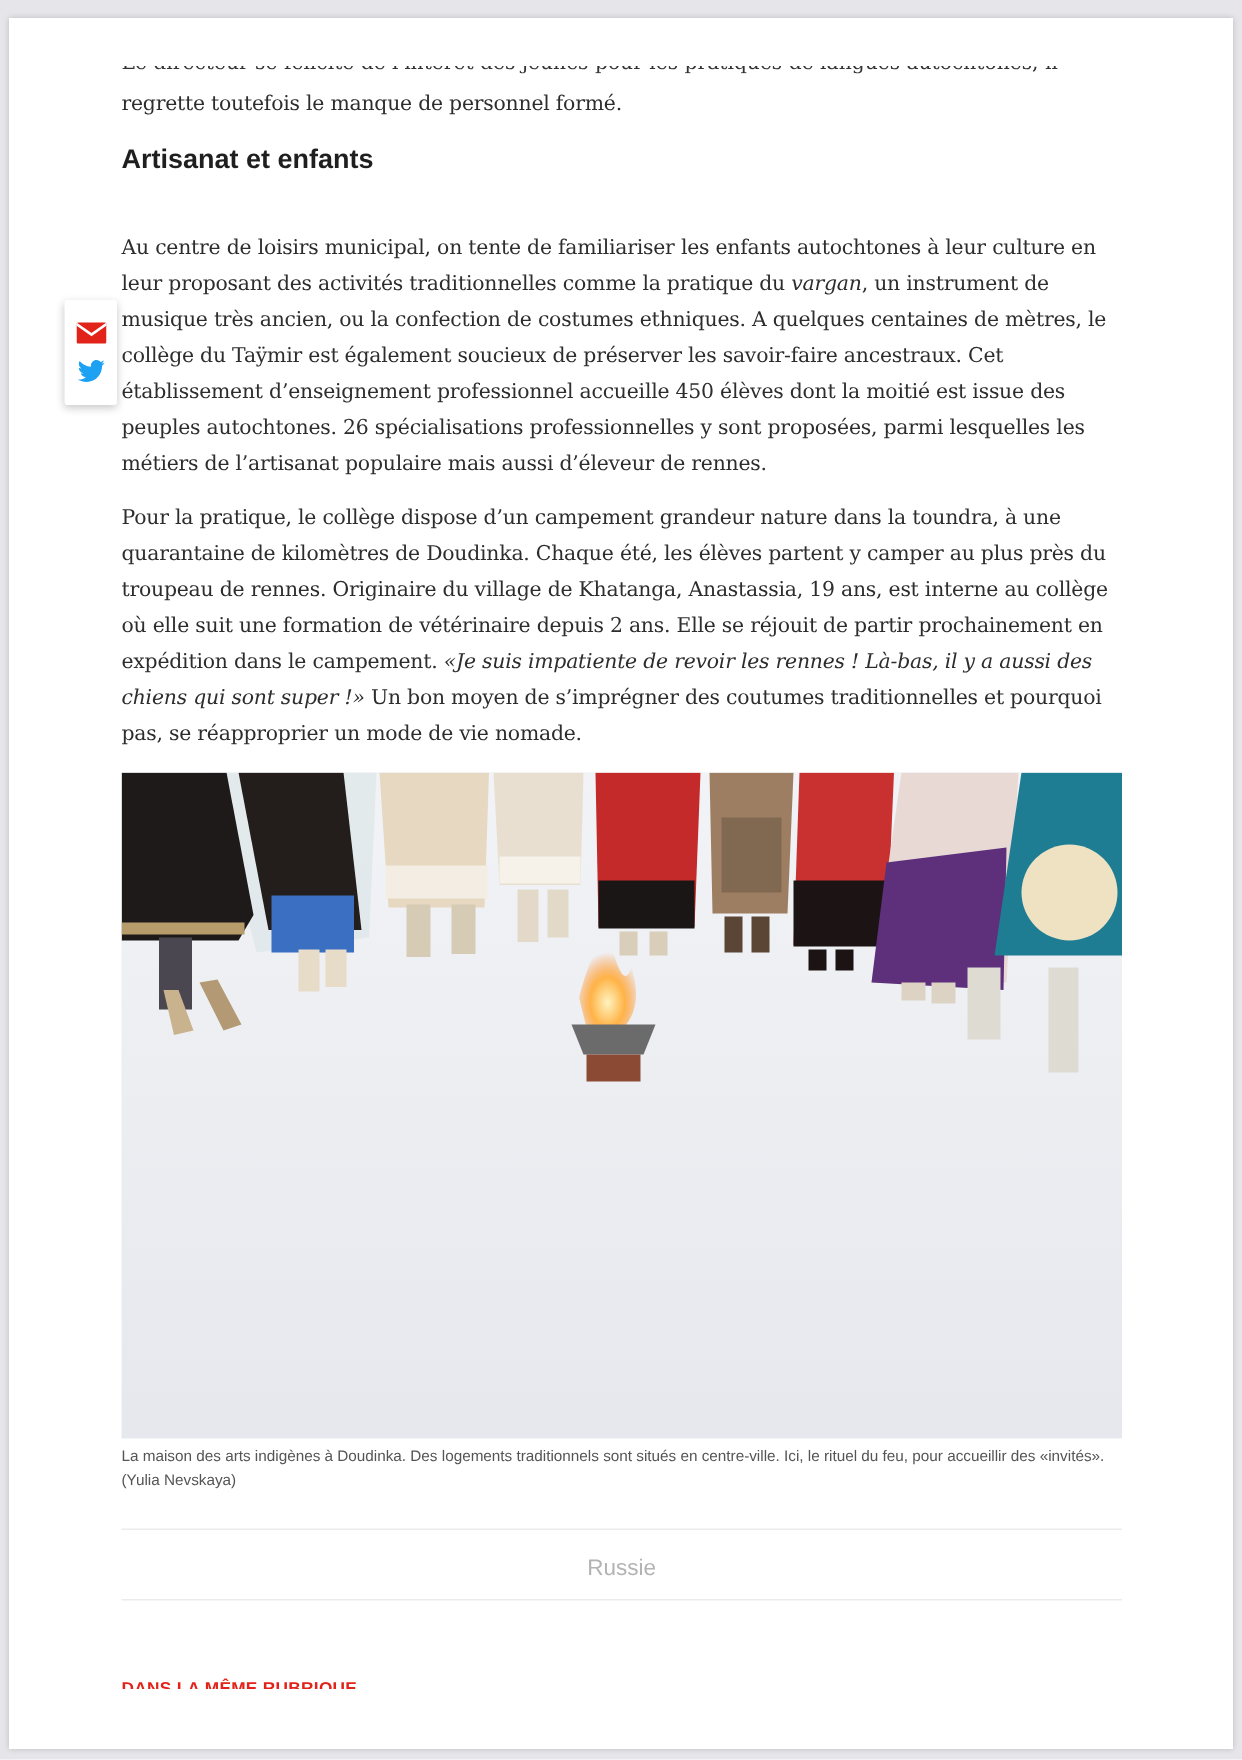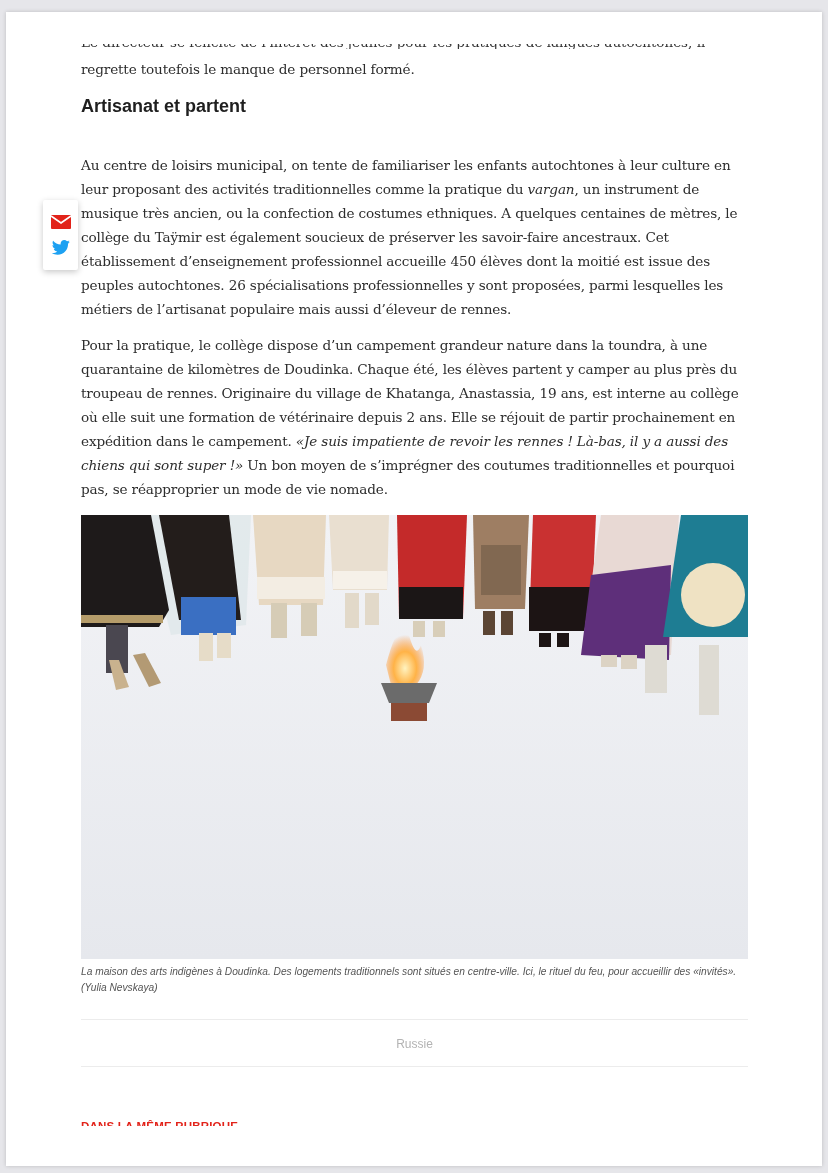--- a/index.html
+++ b/index.html
@@ -38,26 +38,26 @@
       border-radius: 2px;
       display: flex; flex-direction: column; align-items: center; justify-content: center; gap: 10px;
     }
     .share .ic { width: 20px; height: 16px; display: block; cursor: pointer; }
     .photo {
       position: absolute; left: 75px; top: 503px; width: 667px; height: 444px;
       overflow: hidden; background: #eef0f4;
     }
     .caption {
       position: absolute; left: 75px; top: 952px; width: 667px; margin: 0;
-      font-family: "Liberation Sans", sans-serif; font-size: 10.2px; line-height: 16px; color: #555; font-style: italic;
+      font-family: "Liberation Sans", sans-serif; font-size: 10.2px; line-height: 16px; color: #555;
     }
     .rule { position: absolute; left: 75px; width: 667px; height: 1px; background: #ececec; }
     .tag {
       position: absolute; left: 75px; top: 1025px; width: 667px; text-align: center;
-      font-family: "Liberation Sans", sans-serif; font-size: 12px; color: #b3b3b3;
+      font-family: "Liberation Sans", sans-serif; font-size: 15px; color: #b3b3b3;
       text-decoration: none; display: block;
     }
     .rubrique-wrap {
       position: absolute; left: 75px; top: 1106px; height: 8px; overflow: hidden; width: 300px;
     }
     .rubrique {
       display: block; font-family: "Liberation Sans", sans-serif; font-weight: bold;
       font-size: 11.5px; color: #e2231a; letter-spacing: 0.2px; line-height: 14px; margin-top: 1px;
     }
   </style>
@@ -65,21 +65,21 @@
 <body>
 
 <div class="page">
 
   <div class="clip-line">
     <span>Le directeur se félicite de l'intérêt des jeunes pour les pratiques de langues autochtones, il</span>
   </div>
 
   <p class="p-text" style="top:45px;">regrette toutefois le manque de personnel formé.</p>
 
-  <h2 class="heading">Artisanat et partent</h2>
+  <h2 class="heading">Artisanat et enfants</h2>
 
   <p class="p-text" style="top:141px;"><span>Au centre de loisirs municipal, on tente de familiariser les enfants autochtones à leur culture en leur proposant des activités traditionnelles comme la pratique du </span><em>vargan</em><span>, un instrument de musique très ancien, ou la confection de costumes ethniques. A quelques centaines de mètres, le collège du Taÿmir est également soucieux de préserver les savoir-faire ancestraux. Cet établissement d’enseignement professionnel accueille 450 élèves dont la moitié est issue des peuples autochtones. 26 spécialisations professionnelles y sont proposées, parmi lesquelles les métiers de l’artisanat populaire mais aussi d’éleveur de rennes.</span></p>
 
   <p class="p-text" style="top:321px;"><span>Pour la pratique, le collège dispose d’un campement grandeur nature dans la toundra, à une quarantaine de kilomètres de Doudinka. Chaque été, les élèves partent y camper au plus près du troupeau de rennes. Originaire du village de Khatanga, Anastassia, 19 ans, est interne au collège où elle suit une formation de vétérinaire depuis 2 ans. Elle se réjouit de partir prochainement en expédition dans le campement. </span><em>«Je suis impatiente de revoir les rennes ! Là-bas, il y a aussi des chiens qui sont super !»</em><span> Un bon moyen de s’imprégner des coutumes traditionnelles et pourquoi pas, se réapproprier un mode de vie nomade.</span></p>
 
   <div class="share">
     <svg class="ic" viewBox="0 0 20 16">
       <rect x="0" y="1" width="20" height="14" rx="1" fill="#e2231a"></rect>
       <path d="M0 2 L10 9 L20 2" fill="none" stroke="#ffffff" stroke-width="1.8"></path>
     </svg>

